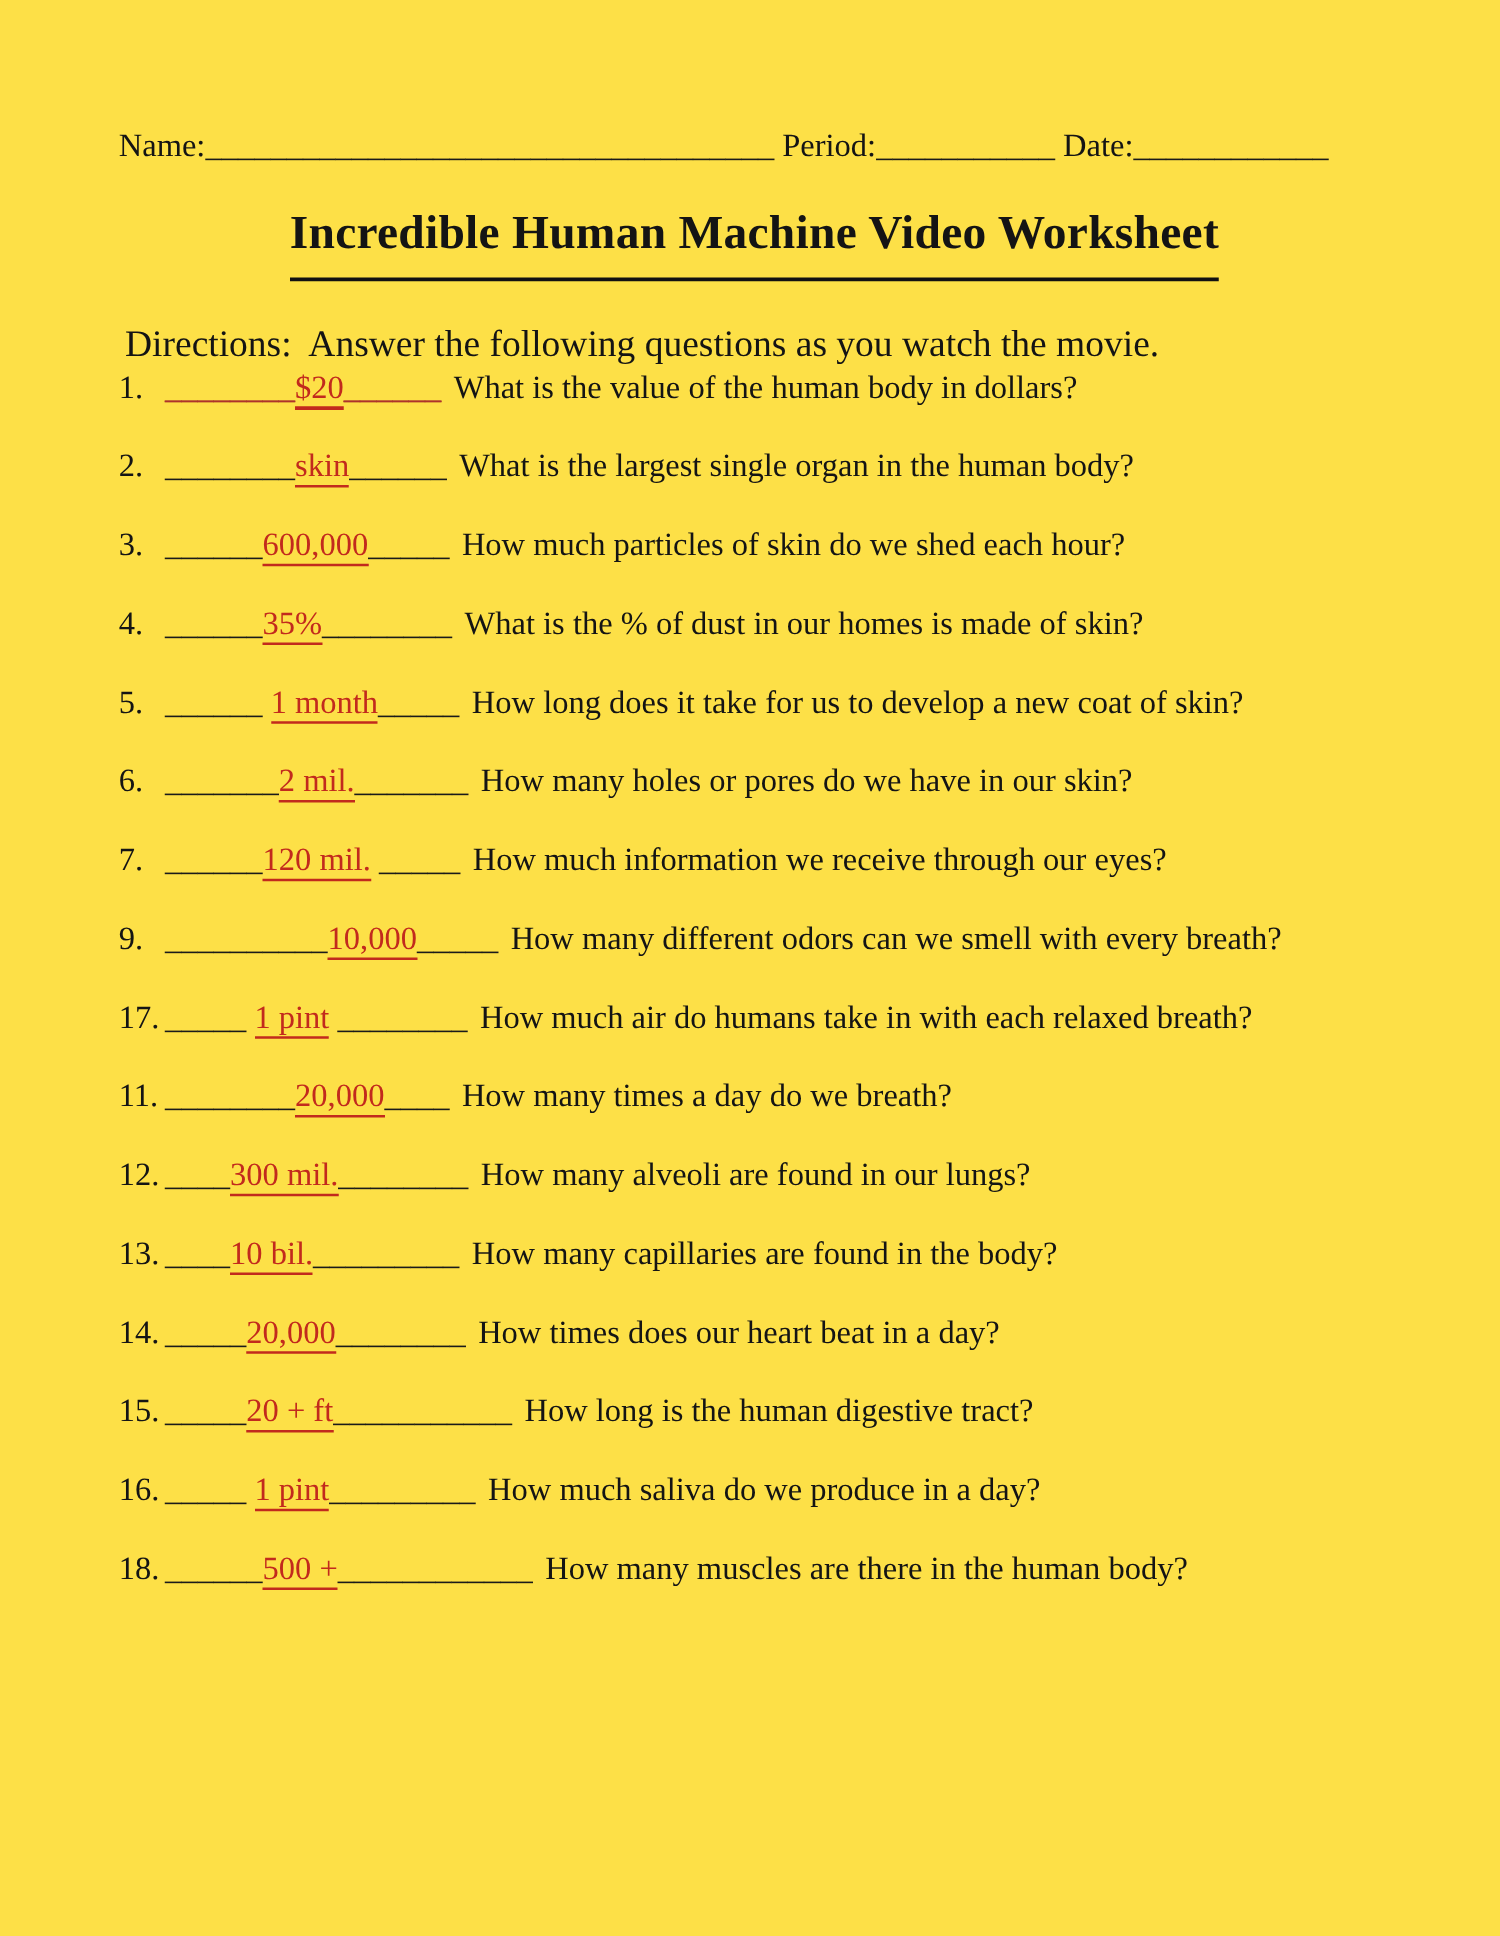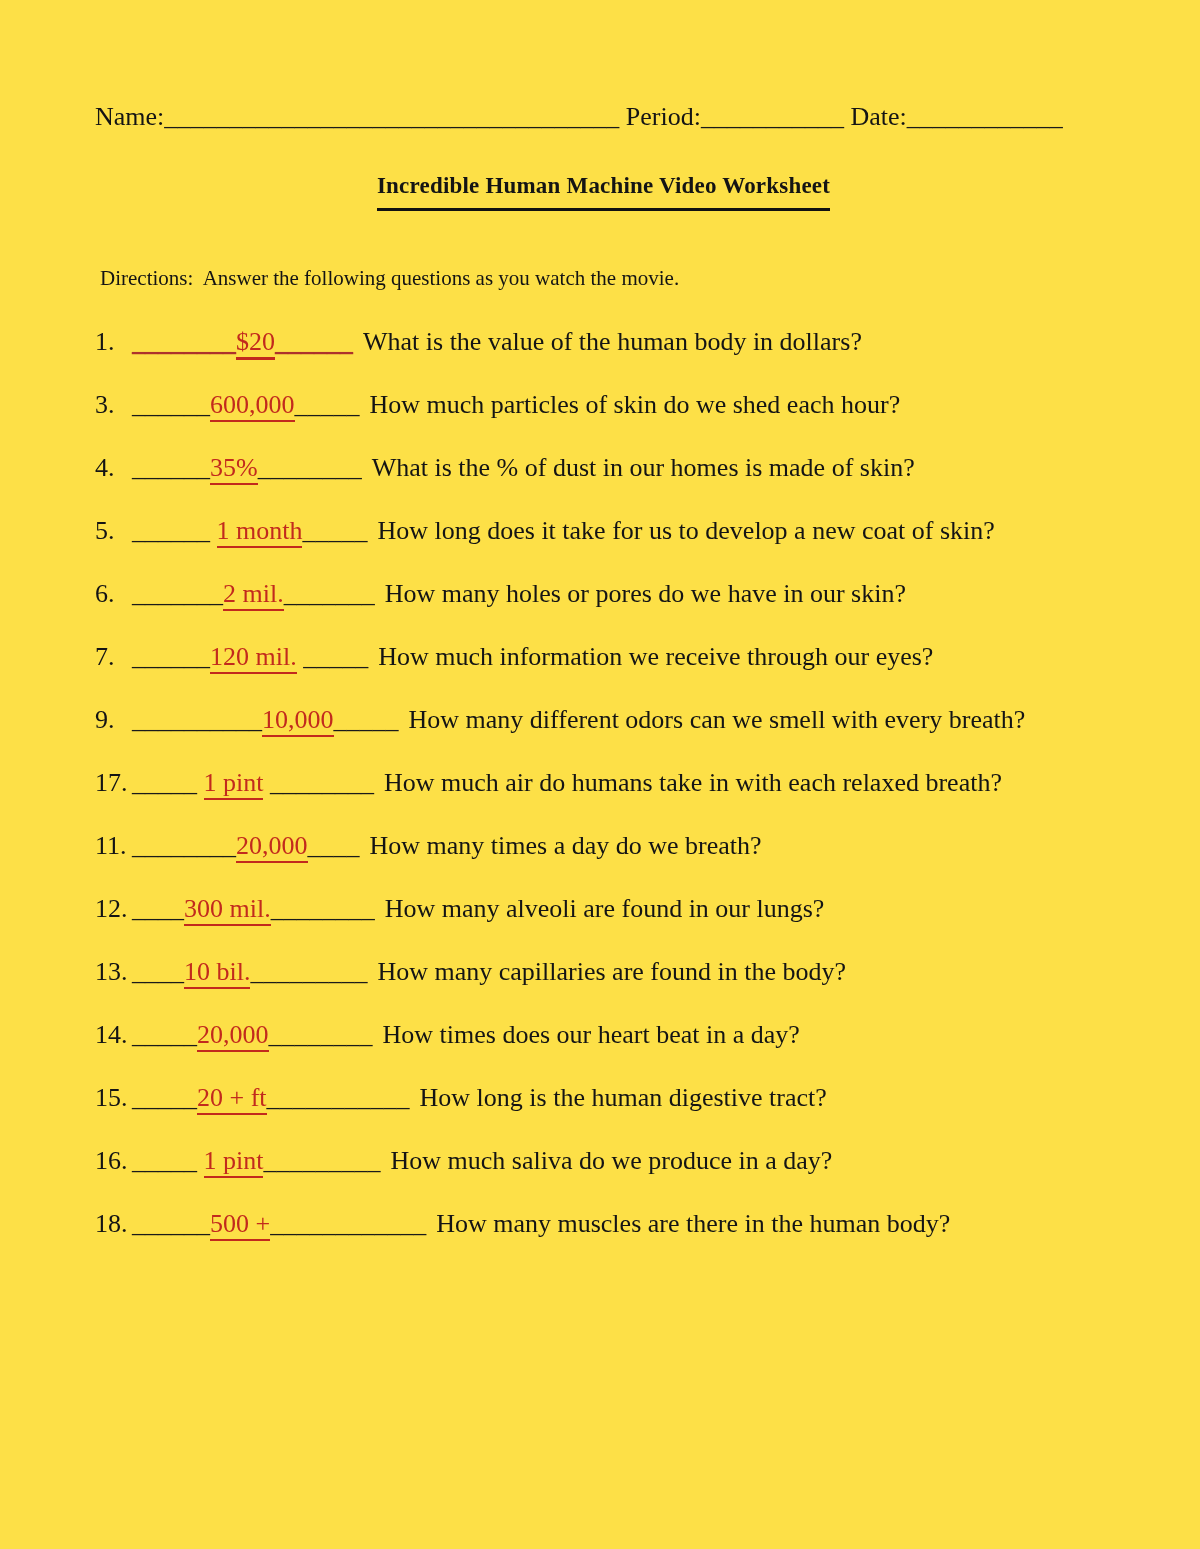--- a/index.html
+++ b/index.html
@@ -25,36 +25,36 @@
   }
   .hdr span { white-space: pre; }
   
   .title-wrap {
     text-align: center;
     margin-top: 32px;
     line-height: 40px;
   }
   .title {
     display: inline-block;
-    font-size: 23px;
+    font-size: 38px;
     font-weight: bold;
     border-bottom: 3px solid #111111;
-    padding-bottom: 2px;
+    padding-bottom: 16px;
     letter-spacing: 0.2px;
   }
   
   .directions {
-    margin-top: 50px;
+    margin-top: 34px;
     margin-left: 5px;
-    font-size: 21px;
+    font-size: 30px;
     line-height: 34px;
     white-space: pre-wrap;
   }
   
-  .q-list { margin-top: 30px; }
+  .q-list { }
   .q {
     font-size: 26px;
     line-height: 34px;
     margin-bottom: 29px;
     padding-left: 37px;
     text-indent: -37px;
   }
   .q .num {
     display: inline-block;
     width: 37px;
@@ -78,20 +78,21 @@
 <div class="page">
 
   <div class="hdr"><span>Name:</span><span class="blank">___________________________________</span><span> </span><span>Period:</span><span class="blank">___________</span><span> </span><span>Date:</span><span class="blank">____________</span></div>
 
   <div class="title-wrap"><span class="title">Incredible Human Machine Video Worksheet</span></div>
 
   <div class="directions">Directions:  Answer the following questions as you watch the movie.</div>
 
   <div class="q-list">
     <div class="q red-blank"><span class="num">1.</span><span class="blank">________</span><span class="answer">$20</span><span class="blank">______</span><span class="qtext">What is the value of the human body in dollars?</span></div>
+    <div class="q"><span class="num">2.</span><span class="blank">________</span><span class="answer">skin</span><span class="blank">______</span><span class="qtext">What is the largest single organ in the human body?</span></div>
     <div class="q"><span class="num">3.</span><span class="blank">______</span><span class="answer">600,000</span><span class="blank">_____</span><span class="qtext">How much particles of skin do we shed each hour?</span></div>
     <div class="q"><span class="num">4.</span><span class="blank">______</span><span class="answer">35%</span><span class="blank">________</span><span class="qtext">What is the % of dust in our homes is made of skin?</span></div>
     <div class="q"><span class="num">5.</span><span class="blank">______ </span><span class="answer">1 month</span><span class="blank">_____</span><span class="qtext">How long does it take for us to develop a new coat of skin?</span></div>
     <div class="q"><span class="num">6.</span><span class="blank">_______</span><span class="answer">2 mil.</span><span class="blank">_______</span><span class="qtext">How many holes or pores do we have in our skin?</span></div>
     <div class="q"><span class="num">7.</span><span class="blank">______</span><span class="answer">120 mil.</span><span class="blank"> _____</span><span class="qtext">How much information we receive through our eyes?</span></div>
     <div class="q"><span class="num">9.</span><span class="blank">__________</span><span class="answer">10,000</span><span class="blank">_____</span><span class="qtext">How many different odors can we smell with every breath?</span></div>
     <div class="q"><span class="num">17.</span><span class="blank">_____ </span><span class="answer">1 pint</span><span class="blank"> ________</span><span class="qtext">How much air do humans take in with each relaxed breath?</span></div>
     <div class="q"><span class="num">11.</span><span class="blank">________</span><span class="answer">20,000</span><span class="blank">____</span><span class="qtext">How many times a day do we breath?</span></div>
     <div class="q"><span class="num">12.</span><span class="blank">____</span><span class="answer">300 mil.</span><span class="blank">________</span><span class="qtext">How many alveoli are found in our lungs?</span></div>
     <div class="q"><span class="num">13.</span><span class="blank">____</span><span class="answer">10 bil.</span><span class="blank">_________</span><span class="qtext">How many capillaries are found in the body?</span></div>

